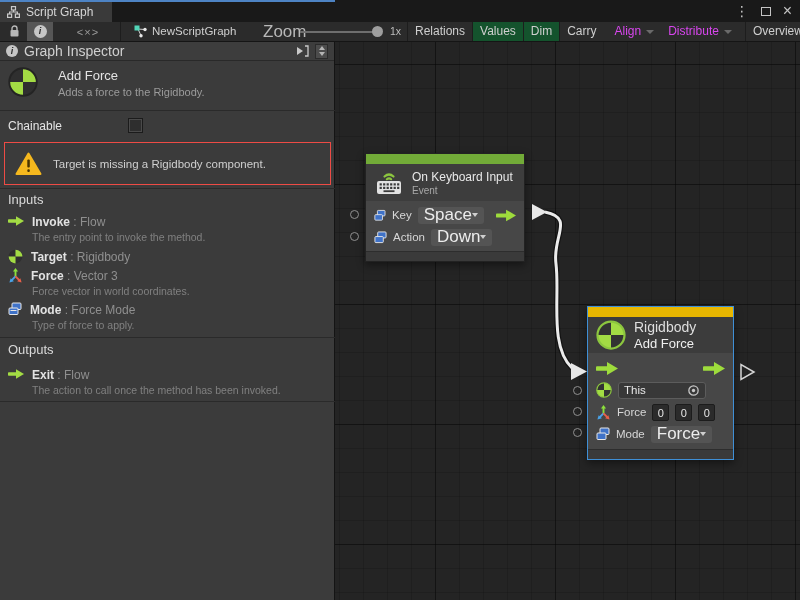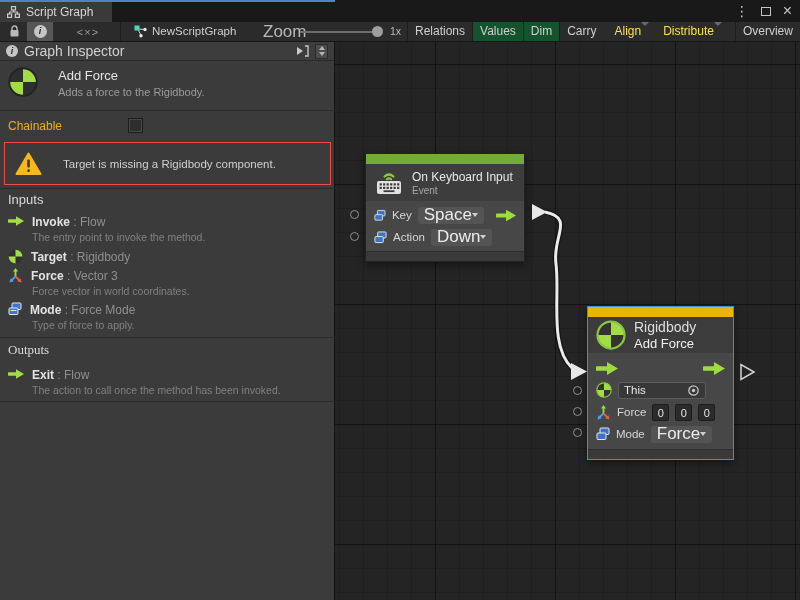--- a/index.html
+++ b/index.html
@@ -32,21 +32,21 @@
     font-size:17px; color:#b8b8b8; }
   #zoom-track { position:absolute; left:300px; top:9px; width:78px; height:2px; background:#6e6e6e; }
   #zoom-handle { position:absolute; left:372px; top:4px; width:11px; height:11px;
     border-radius:50%; background:#9e9e9e; }
   #zoom-value { position:absolute; left:390px; top:0; height:19px; line-height:19px;
     font-size:10.5px; color:#bdbdbd; }
   #tb-buttons { position:absolute; left:407px; top:0; height:19px; display:flex; }
   .seg { height:19px; line-height:19px; padding:0 7px; font-size:12px; color:#cfcfcf;
     border-left:1px solid #1d1d1d; white-space:nowrap; }
   .seg.on { background:#14532d; }
-  .seg.dim { color:#fde047; display:flex; }
+  .seg.dim { color:#d946ef; display:flex; align-items:center; gap:5px; }
   .dd-tri { width:0; height:0; border-left:4px solid transparent; border-right:4px solid transparent;
     border-top:4px solid #6a6a6a; display:inline-block; }
   .dd-tri.lt { border-top-color:#cfcfcf; border-left-width:3.5px; border-right-width:3.5px; }
 
   
   #inspector { left:0; top:42px; width:335px; height:558px; background:#3b3b3b;
     border-right:1px solid #141414; }
   #insp-header { left:0; top:0; width:100%; height:19px; background:#3d3d3d;
     border-bottom:1px solid #292929; display:flex; align-items:center; padding:0 6px; gap:6px; }
   #insp-title { font-size:14px; color:#d0d0d0; flex:1; }
@@ -54,25 +54,25 @@
     font-size:9px; font-weight:bold; text-align:center; line-height:12px; font-style:italic; }
   #scrubber { width:13px; height:15px; background:#4c4c4c; border:1px solid #2b2b2b;
     display:flex; flex-direction:column; align-items:center; justify-content:center; gap:2px; }
   .tri-up { width:0; height:0; border-left:3.5px solid transparent; border-right:3.5px solid transparent;
     border-bottom:4px solid #b5b5b5; }
   .tri-down { width:0; height:0; border-left:3.5px solid transparent; border-right:3.5px solid transparent;
     border-top:4px solid #b5b5b5; }
   .divider { position:absolute; left:0; width:335px; height:1px; background:#2a2a2a; }
   #unit-title { position:absolute; left:58px; top:26px; font-size:13px; color:#e3e3e3; }
   #unit-desc { position:absolute; left:58px; top:44px; font-size:11px; color:#9b9b9b; }
-  #chainable-label { position:absolute; left:8px; top:77px; font-size:12px; color:#eab308; }
+  #chainable-label { position:absolute; left:8px; top:77px; font-size:12px; color:#e5e5e5; }
   #chainable-box { position:absolute; left:128px; top:76px; width:15px; height:15px;
     background:#2e2e2e; border:1px solid #1b1b1b; box-shadow:0 0 0 1px #4a4a4a inset; }
   #warning-box { position:absolute; left:4px; top:100px; width:327px; height:43px;
-    border:1.5px solid #ee4b45; display:flex; align-items:center; padding-left:10px; gap:21px; }
+    border:1.5px solid #ee4b45; display:flex; align-items:center; padding-left:10px; gap:11px; }
   #warning-text { font-size:11.5px; color:#cfcfcf; }
   .section-h { position:absolute; left:8px; font-size:13px; color:#dadada; }
   .port-row { position:absolute; left:8px; width:320px; }
   .line1 { display:flex; align-items:center; gap:8px; height:16px; }
   .pname { font-size:12px; font-weight:bold; color:#e2e2e2; }
   .ptype { font-size:12px; color:#8f8f8f; }
   .pdesc { margin-left:24px; margin-top:2px; font-size:10.5px; color:#808080; }
 
   
   #canvas { left:335px; top:42px; width:465px; height:558px; background-color:#242424;
@@ -265,21 +265,21 @@
           <rect x="1" y="6" width="9" height="6.5" rx="1" fill="#3f72c8" stroke="#e8e8e8" stroke-width="1"></rect>
           <path d="M2.5 8.5 h6" stroke="#e8e8e8" stroke-width="1"></path>
         </svg>
         <span><span class="pname">Mode</span><span class="ptype"> : Force Mode</span></span>
       </div>
       <div class="pdesc">Type of force to apply.</div>
     </div>
 
     <div class="divider" style="top:295px;"></div>
 
-    <div class="section-h" style="top:300px;font-family:Liberation Serif, serif;">Outputs</div>
+    <div class="section-h" style="top:300px;">Outputs</div>
 
     <div class="port-row" style="top:324px;">
       <div class="line1">
         <svg width="16" height="12" viewBox="0 0 24 14">
           <rect y="4.5" width="13" height="5" rx="1" fill="#a3dc44"></rect>
             <polygon points="12,0 12,14 24,7" fill="#a3dc44"></polygon>
         </svg>
         <span><span class="pname">Exit</span><span class="ptype"> : Flow</span></span>
       </div>
       <div class="pdesc">The action to call once the method has been invoked.</div>

